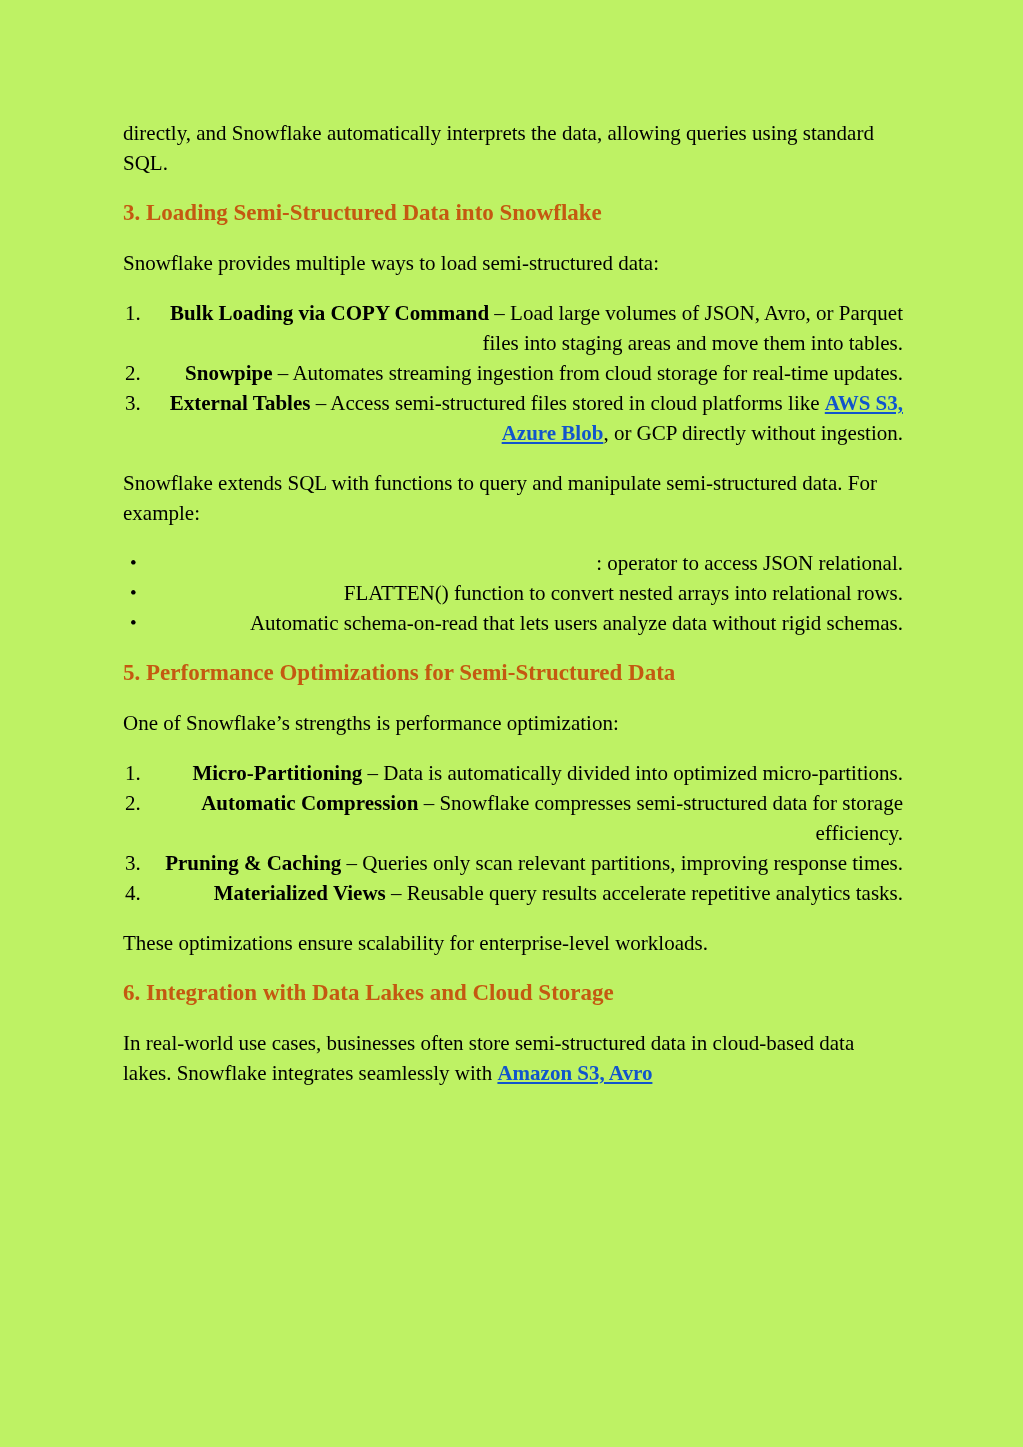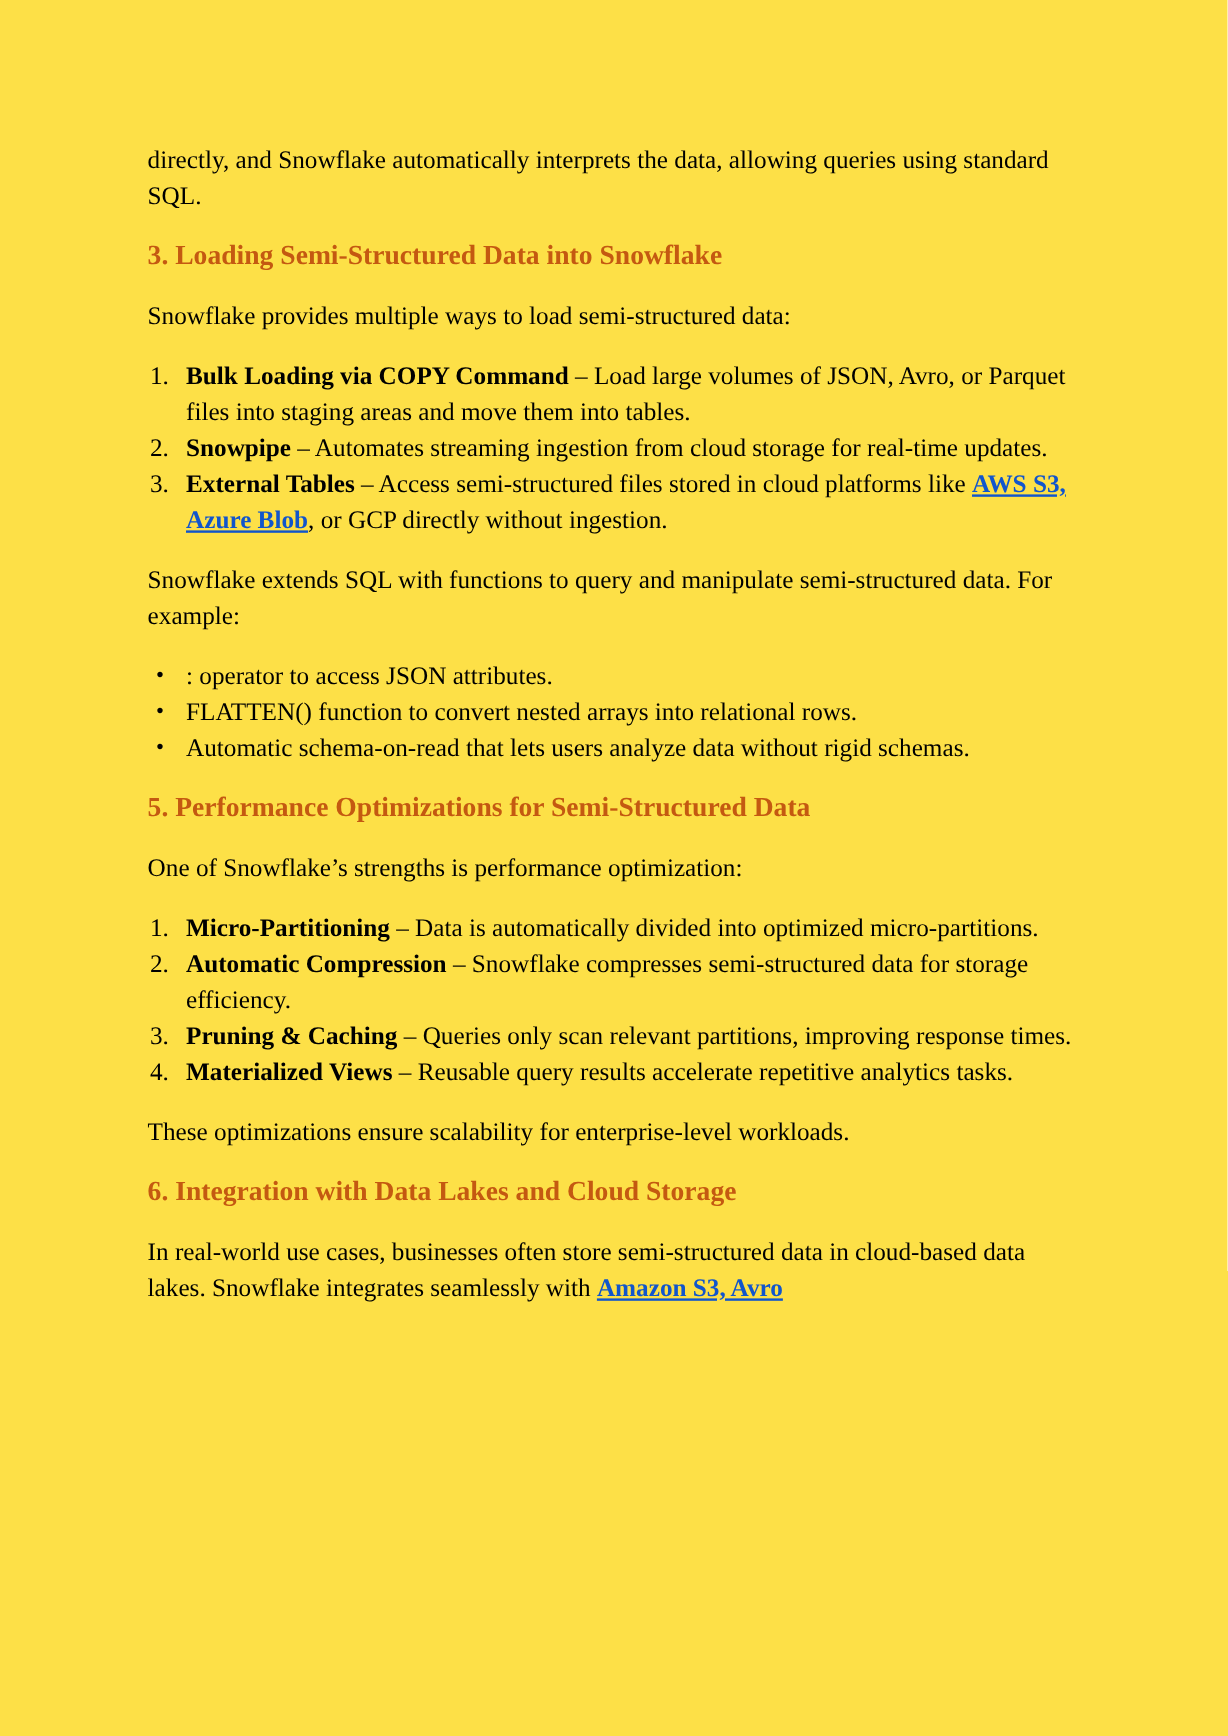--- a/index.html
+++ b/index.html
@@ -1,21 +1,21 @@
 <!DOCTYPE html>
 <html><head>
 <meta charset="utf-8">
 <style>
   * { margin: 0; padding: 0; box-sizing: border-box; }
   html, body { background: #ffffff; }
   .page {
     position: relative;
     width: 1023px;
     height: 1447px;
-    background: #fde047;
+    background: #bef264;
     overflow: hidden;
     font-family: "Liberation Serif", "DejaVu Serif", serif;
     font-size: 21px;
     line-height: 30px;
     color: #000000;
     padding: 118px 120px 40px 123px;
   }
   .para { margin: 20px 0; }
   .para:first-child { margin-top: 0; }
   h2.heading {
@@ -31,21 +31,21 @@
   }
   li.list-row { display: flex; }
   .marker-col {
     flex: 0 0 32px;
     padding-left: 2px;
   }
   ul.bullet-list .marker-col {
     padding-left: 7px;
     font-size: 19px;
   }
-  .item-body { flex: 1 1 auto; }
+  .item-body { flex: 1 1 auto; text-align: right; }
   .bold-lead { font-weight: bold; }
   a.doc-link {
     color: #1155CC;
     font-weight: bold;
     text-decoration: underline;
     cursor: pointer;
   }
 </style>
 </head>
 <body>
@@ -68,21 +68,21 @@
     <li class="list-row">
       <span class="marker-col">3.</span>
       <span class="item-body"><span class="bold-lead">External Tables</span><span> – Access semi-structured files stored in cloud platforms like </span><a class="doc-link">AWS S3, Azure Blob</a><span>, or GCP directly without ingestion.</span></span>
     </li>
   </ol>
 
   <p class="para">Snowflake extends SQL with functions to query and manipulate semi-structured data. For example:</p>
   <ul class="bullet-list">
     <li class="list-row">
       <span class="marker-col">•</span>
-      <span class="item-body">: operator to access JSON attributes.</span>
+      <span class="item-body">: operator to access JSON relational.</span>
     </li>
     <li class="list-row">
       <span class="marker-col">•</span>
       <span class="item-body">FLATTEN() function to convert nested arrays into relational rows.</span>
     </li>
     <li class="list-row">
       <span class="marker-col">•</span>
       <span class="item-body">Automatic schema-on-read that lets users analyze data without rigid schemas.</span>
     </li>
   </ul>

